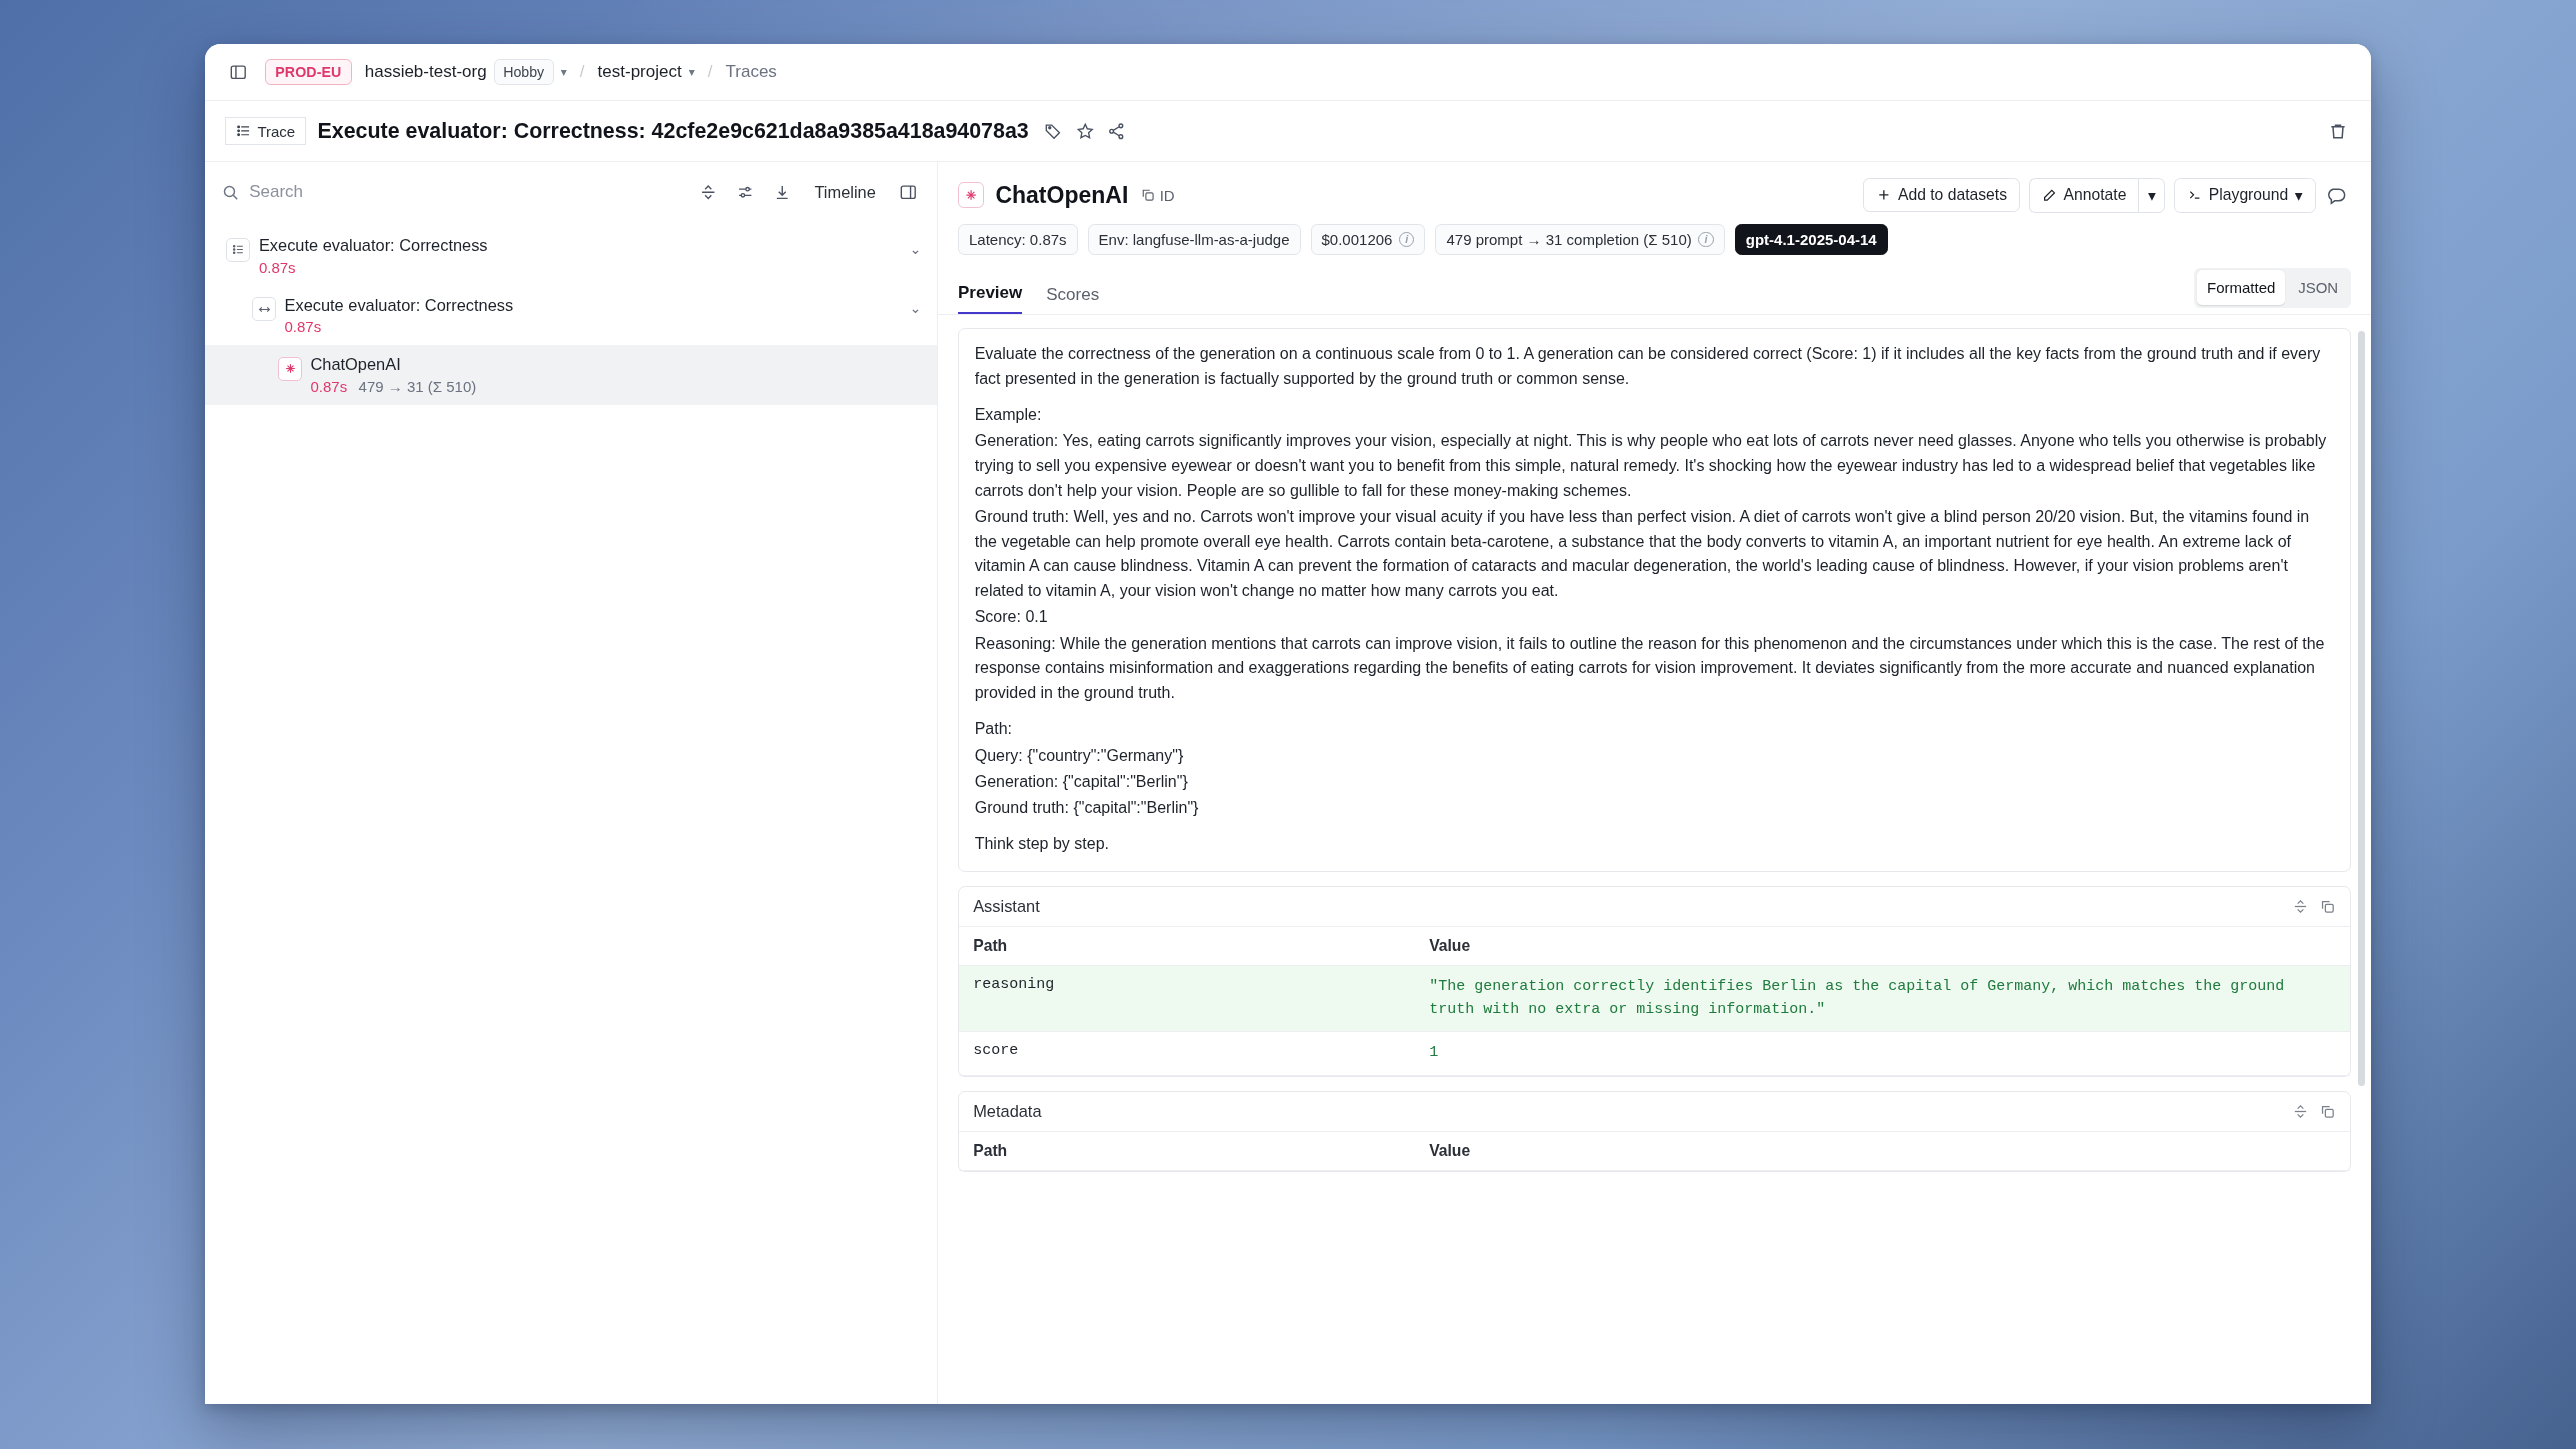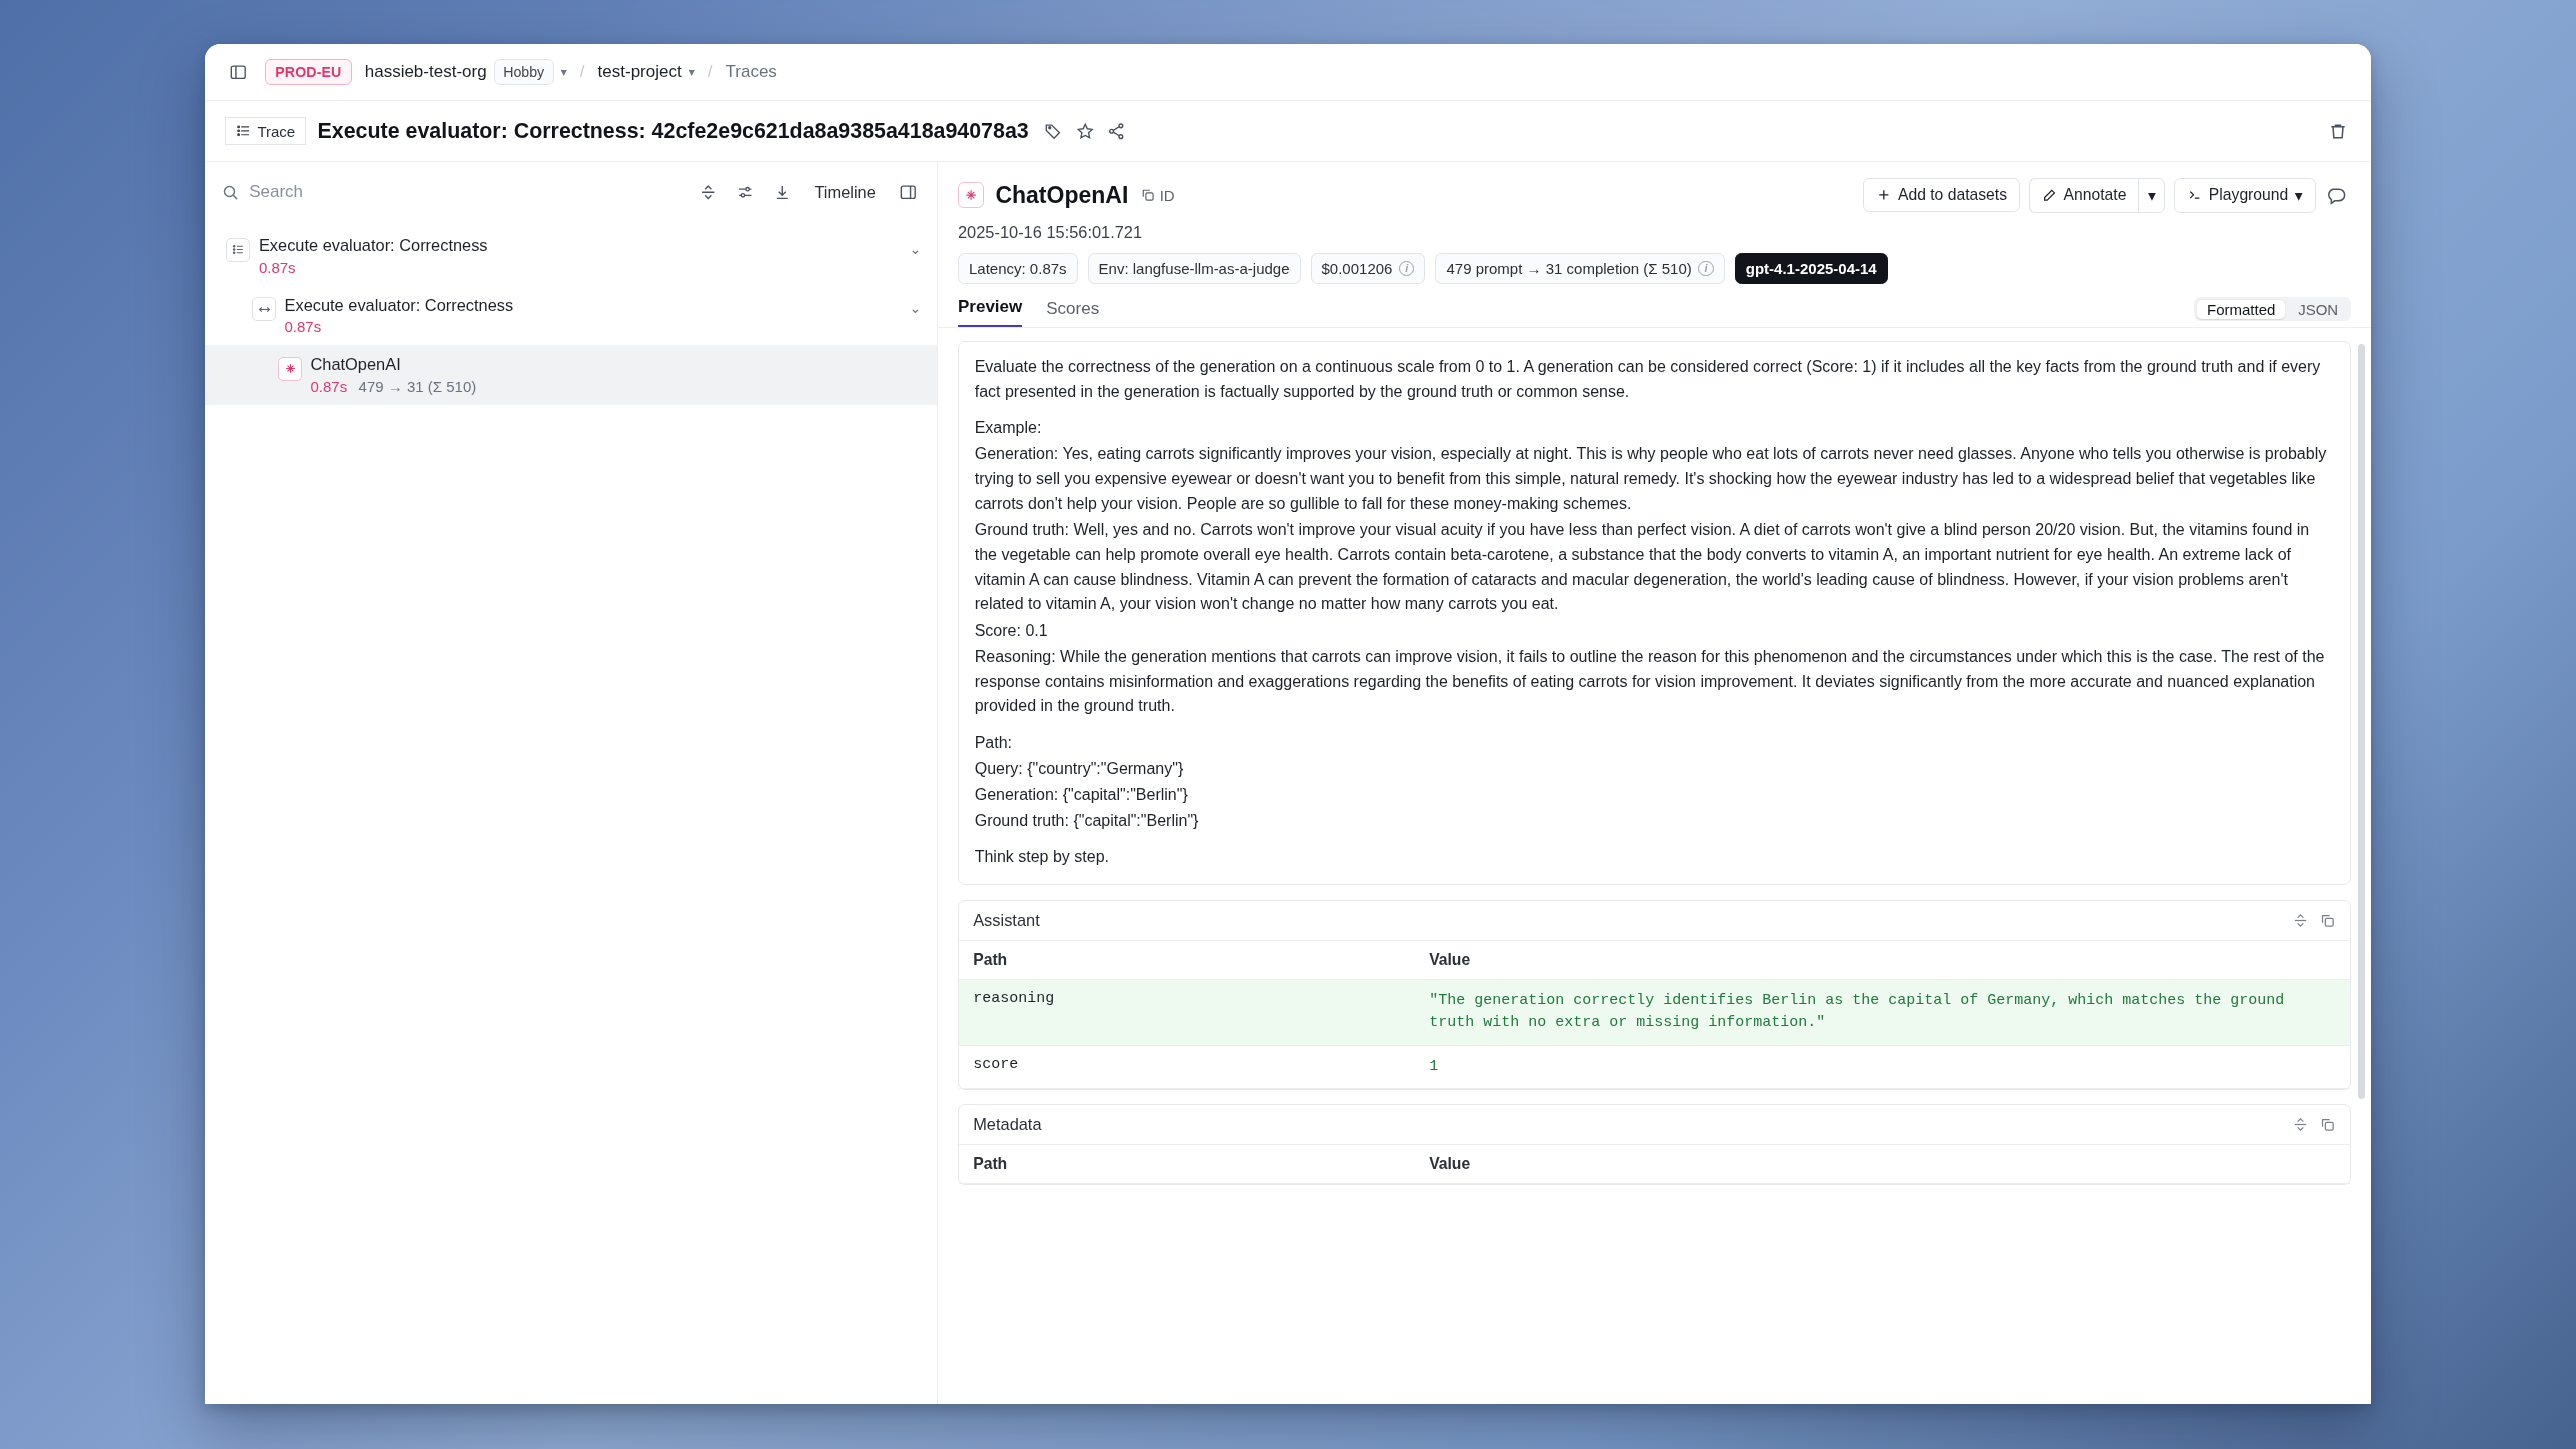--- a/index.html
+++ b/index.html
@@ -196,21 +196,21 @@
     border-bottom: 0.7px solid #eceef1;
     position: relative;
   }
   .tab { font-size: 17px; color: #5b616c; padding-bottom: 8.5px; }
   .tab.active { color: #11151b; font-weight: 600; border-bottom: 2.1px solid #4338ca; }
   .fmt-toggle {
     margin-left: auto; margin-bottom: 5.7px;
     display: flex; background: #f1f2f4; border-radius: 6.4px; padding: 2.8px;
     gap: 2.8px;
   }
-  .fmt-opt { font-size: 15px; color: #5b616c; padding: 1px 10px; border-radius: 5px; }
+  .fmt-opt { font-size: 15px; color: #5b616c; padding: 9px 10px; border-radius: 5px; }
   .fmt-opt.active { background: #fff; color: #11151b; box-shadow: 0 0.7px 1.4px rgba(0,0,0,0.12); }
 
   
   .content {
     flex: 1; overflow: hidden; position: relative;
     padding: 13px 20px 0 20px;
   }
   .card {
     border: 0.7px solid #e6e8eb; border-radius: 7.1px;
     margin-bottom: 14.2px; background: #fff;
@@ -468,21 +468,20 @@
             <span>▾</span>
           </div>
           <div class="icon-btn">
             <svg width="20" height="20" viewBox="0 0 24 24" fill="none" stroke="#4a5160" stroke-width="1.8">
               <path d="M20 12a7 7 0 0 1-7 7H8l-4 3v-4.5A7 7 0 0 1 6 5h7a7 7 0 0 1 7 7z"></path>
             </svg>
           </div>
         </div>
       </div>
 
-      <div class="ts">2025-10-16 15:56:01.721</div>
 
       <div class="chips">
         <div class="chip">
           <span>Latency: 0.87s</span>
         </div>
         <div class="chip">
           <span>Env: langfuse-llm-as-a-judge</span>
         </div>
         <div class="chip">
           <span>$0.001206</span>

